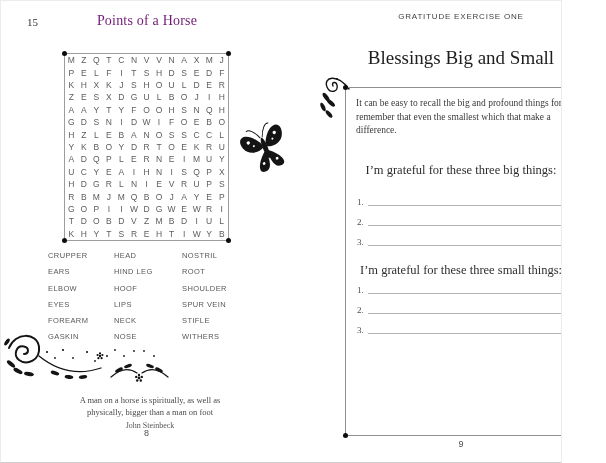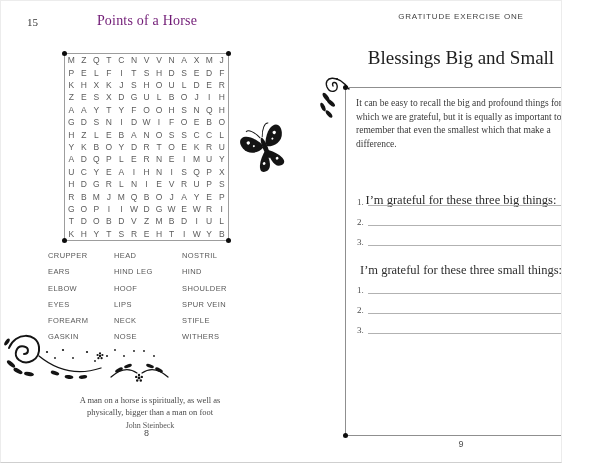--- a/index.html
+++ b/index.html
@@ -32,21 +32,21 @@
   
   #rpHeader{left:343px;top:11px;width:234px;text-align:center;
             font-size:8px;letter-spacing:.8px;color:#3f3f3f;}
   #rpTitle{left:343px;top:46px;width:234px;text-align:center;
            font:19px "Liberation Serif",serif;color:#1e1e1e;}
   #exBox{left:344px;top:86px;width:232px;height:349px;border:1px solid #8f8f8f;box-sizing:border-box;}
   #intro{left:355px;top:96px;width:214px;font-family:"Liberation Serif",serif;color:#3a3a3a;}
   .iline{font-size:9.5px;line-height:13.5px;}
   .prompt{width:232px;left:344px;text-align:center;
           font-family:"Liberation Serif",serif;font-size:12.5px;color:#2d2d2d;}
-  #bigPrompt{top:192px;}
+  #bigPrompt{top:162px;}
   #smallPrompt{top:262px;}
   .lines{left:356px;width:210px;}
   #bigLines{top:188px;}
   #smallLines{top:276px;}
   .numline{position:relative;height:20px;}
   .numline .num{position:absolute;left:0;bottom:2px;font-size:9px;color:#4b4b4b;
                 font-family:"Liberation Serif",serif;}
   .numline .rule{position:absolute;left:11px;right:0;bottom:3px;border-bottom:1px solid #b2b2b2;}
   #rpNum{left:344px;top:438px;width:232px;}
 
@@ -299,21 +299,21 @@
   <div class="wcol" style="left:113px">
       <div class="word">HEAD</div>
       <div class="word">HIND LEG</div>
       <div class="word">HOOF</div>
       <div class="word">LIPS</div>
       <div class="word">NECK</div>
       <div class="word">NOSE</div>
     </div>
   <div class="wcol" style="left:181px">
       <div class="word">NOSTRIL</div>
-      <div class="word">HIND</div>
+      <div class="word">ROOT</div>
       <div class="word">SHOULDER</div>
       <div class="word">SPUR VEIN</div>
       <div class="word">STIFLE</div>
       <div class="word">WITHERS</div>
     </div>
 
   <svg style="left:2px;top:327px" width="168" height="62" viewBox="0 0 168 62">
     <g stroke="#141414" fill="none" stroke-linecap="round">
       <path d="M6 20 C 12 4, 34 4, 36 19 C 37.5 32, 24 38, 16 32 C 10 27, 13 17, 21 18.5 C 26.5 19.5, 26 26, 21 26" stroke-width="2"></path>
       <path d="M36 28 C 58 46, 80 46, 98 40" stroke-width="1.3"></path>
@@ -430,21 +430,20 @@
 
   <div class="abs" id="exBox">
     <div class="cdot" style="left:-3px;top:-3px"></div>
     <div class="cdot" style="right:-3px;top:-3px"></div>
     <div class="cdot" style="left:-3px;bottom:-3px"></div>
     <div class="cdot" style="right:-3px;bottom:-3px"></div>
   </div>
 
   <div class="abs" id="intro">
       <div class="iline">It can be easy to recall the big and profound things for</div>
-      <div class="iline">which we are grateful, but it is equally as important to</div>
       <div class="iline">remember that even the smallest which that make a</div>
       <div class="iline">difference.</div>
     </div>
 
   <div class="abs prompt" id="bigPrompt">I’m grateful for these three big things:</div>
   <div class="abs lines" id="bigLines">
       <div class="numline">
         <span class="num">1.</span>
         <span class="rule"></span>
       </div>

